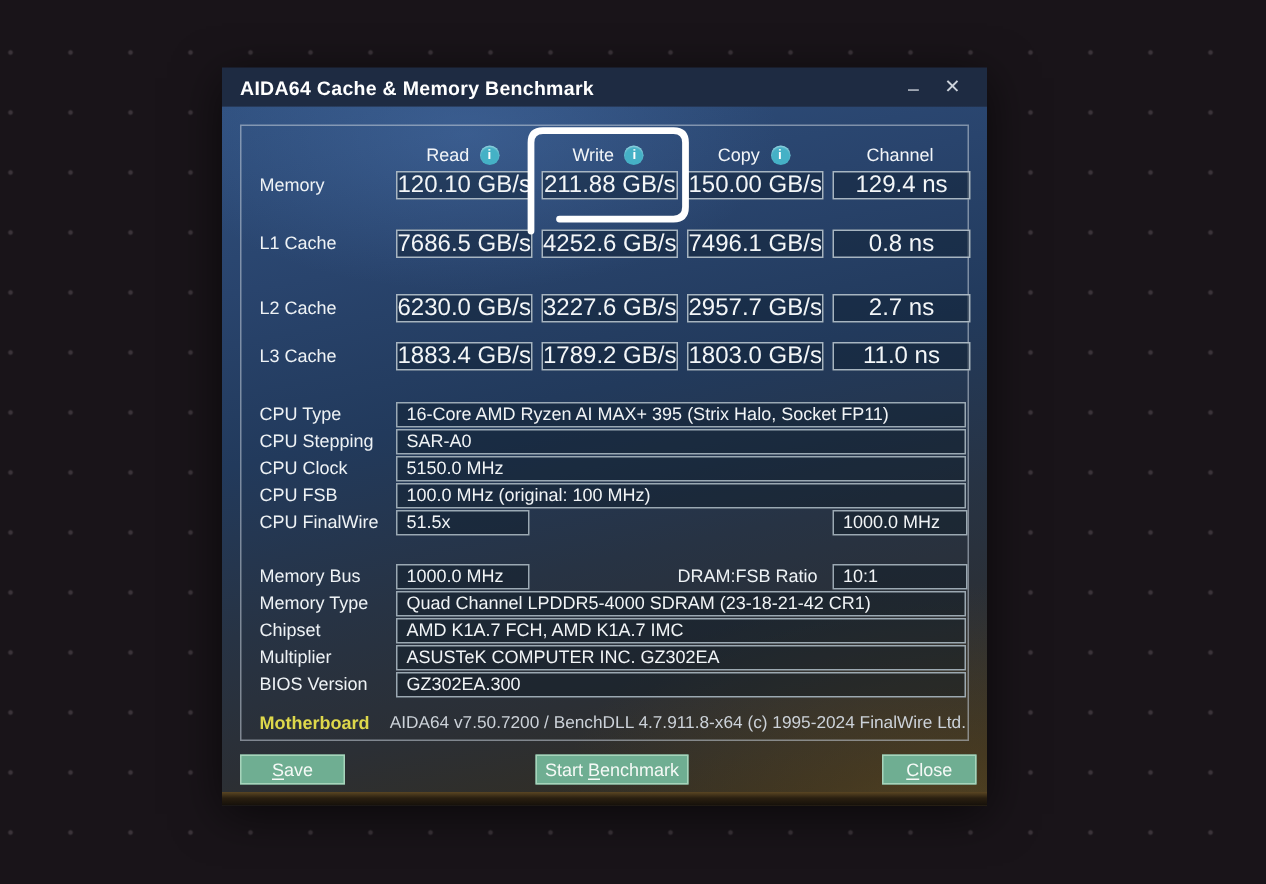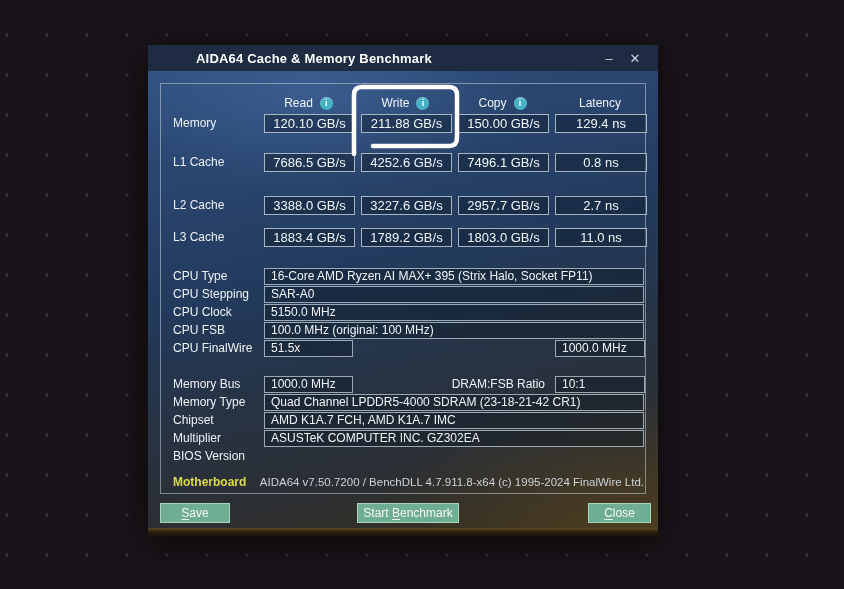--- a/index.html
+++ b/index.html
@@ -14,21 +14,21 @@
   .window{
     position:absolute;left:148px;top:45px;width:510px;height:492px;
     box-shadow:0 6px 30px rgba(0,0,0,0.6);
   }
   .titlebar{
     position:absolute;left:0;top:0;width:100%;height:26px;
     background:#1e2b42;display:flex;align-items:center;box-sizing:border-box;
     padding:0 10px 0 12px;
   }
   .titlebar .title{
-    color:#ffffff;font-size:13px;font-weight:bold;letter-spacing:0.2px;flex:1;margin-left:36px;
+    color:#ffffff;font-size:13px;font-weight:bold;letter-spacing:0.2px;flex:1;
   }
   .winbtn{
     width:26px;height:22px;display:flex;align-items:center;justify-content:center;
     color:#cdd3db;font-size:13px;cursor:default;
   }
   .content{
     position:absolute;left:0;top:26px;width:510px;height:466px;
     background:
       radial-gradient(ellipse 320px 160px at 32% 4%, rgba(90,135,200,0.30), transparent 65%),
       radial-gradient(ellipse 420px 240px at 95% 100%, rgba(105,80,35,0.45), transparent 62%),
@@ -48,21 +48,21 @@
     position:absolute;top:0;height:20px;display:flex;align-items:center;justify-content:center;gap:7px;
     color:#f2f5f8;font-size:12px;
   }
   .info-icon{
     width:13px;height:13px;border-radius:50%;background:#45b1c6;color:#ffffff;
     font-size:9px;font-weight:bold;line-height:13px;text-align:center;font-style:normal;
     box-shadow:inset 0 1px 1px rgba(255,255,255,0.4);
   }
   .vbox{
     position:absolute;top:0;height:17px;border:1px solid rgba(183,196,206,0.9);
-    background:rgba(12,27,40,0.42);color:#f3f6f8;font-size:13px;line-height:17px;text-align:center;
+    background:rgba(12,27,40,0.42);color:#f3f6f8;font-size:16px;line-height:17px;text-align:center;
     white-space:nowrap;
   }
   .row-hdr{top:9px;height:20px}
   .brow0{top:30px;height:19px}.brow1{top:69px;height:19px}.brow2{top:112px;height:19px}.brow3{top:144px;height:19px}
   
   .frow{position:absolute;left:0;width:100%;height:17px;}
   .f0{top:184px}.f1{top:202px}.f2{top:220px}.f3{top:238px}.f4{top:256px}
   .m0{top:292px}.m1{top:310px}.m2{top:328px}.m3{top:346px}.m4{top:364px}
   .flabel{
     position:absolute;left:12px;top:0;color:#eef2f5;font-size:12px;line-height:17px;white-space:nowrap;
@@ -125,21 +125,21 @@
           </div>
           <div class="hdr c2">
             <span>Write</span>
             <span class="info-icon">i</span>
           </div>
           <div class="hdr c3">
             <span>Copy</span>
             <span class="info-icon">i</span>
           </div>
           <div class="hdr c4">
-            <span>Latency</span>
+            <span>Channel</span>
           </div>
         </div>
 
         <div class="prow brow0">
           <span class="rowlabel">Memory</span>
           <div class="vbox c1">120.10 GB/s</div>
           <div class="vbox c2">211.88 GB/s</div>
           <div class="vbox c3">150.00 GB/s</div>
           <div class="vbox c4">129.4 ns</div>
         </div>
@@ -147,21 +147,21 @@
         <div class="prow brow1">
           <span class="rowlabel">L1 Cache</span>
           <div class="vbox c1">7686.5 GB/s</div>
           <div class="vbox c2">4252.6 GB/s</div>
           <div class="vbox c3">7496.1 GB/s</div>
           <div class="vbox c4">0.8 ns</div>
         </div>
 
         <div class="prow brow2">
           <span class="rowlabel">L2 Cache</span>
-          <div class="vbox c1">3388.0 GB/s</div>
+          <div class="vbox c1">6230.0 GB/s</div>
           <div class="vbox c2">3227.6 GB/s</div>
           <div class="vbox c3">2957.7 GB/s</div>
           <div class="vbox c4">2.7 ns</div>
         </div>
 
         <div class="prow brow3">
           <span class="rowlabel">L3 Cache</span>
           <div class="vbox c1">1883.4 GB/s</div>
           <div class="vbox c2">1789.2 GB/s</div>
           <div class="vbox c3">1803.0 GB/s</div>
@@ -203,20 +203,21 @@
         <div class="frow m2">
           <span class="flabel">Chipset</span>
           <div class="fbox fbox-full">AMD K1A.7 FCH, AMD K1A.7 IMC</div>
         </div>
         <div class="frow m3">
           <span class="flabel">Multiplier</span>
           <div class="fbox fbox-full">ASUSTeK COMPUTER INC. GZ302EA</div>
         </div>
         <div class="frow m4">
           <span class="flabel">BIOS Version</span>
+          <div class="fbox fbox-full">GZ302EA.300</div>
         </div>
 
         <div class="hyprow">
           <span class="hyp-label">Motherboard</span>
           <span class="version">AIDA64 v7.50.7200 / BenchDLL 4.7.911.8-x64  (c) 1995-2024 FinalWire Ltd.</span>
         </div>
       </div>
 
       <svg class="annotation" width="124" height="84" viewBox="0 0 124 84">
         <path d="M 27 68 L 103 68 Q 111 68 111 60 L 111 17 Q 111 9 103 9 L 16 9 Q 8 9 8 17 L 8 76" fill="none" stroke="#ffffff" stroke-width="4.5" stroke-linecap="round" stroke-linejoin="round"></path>

